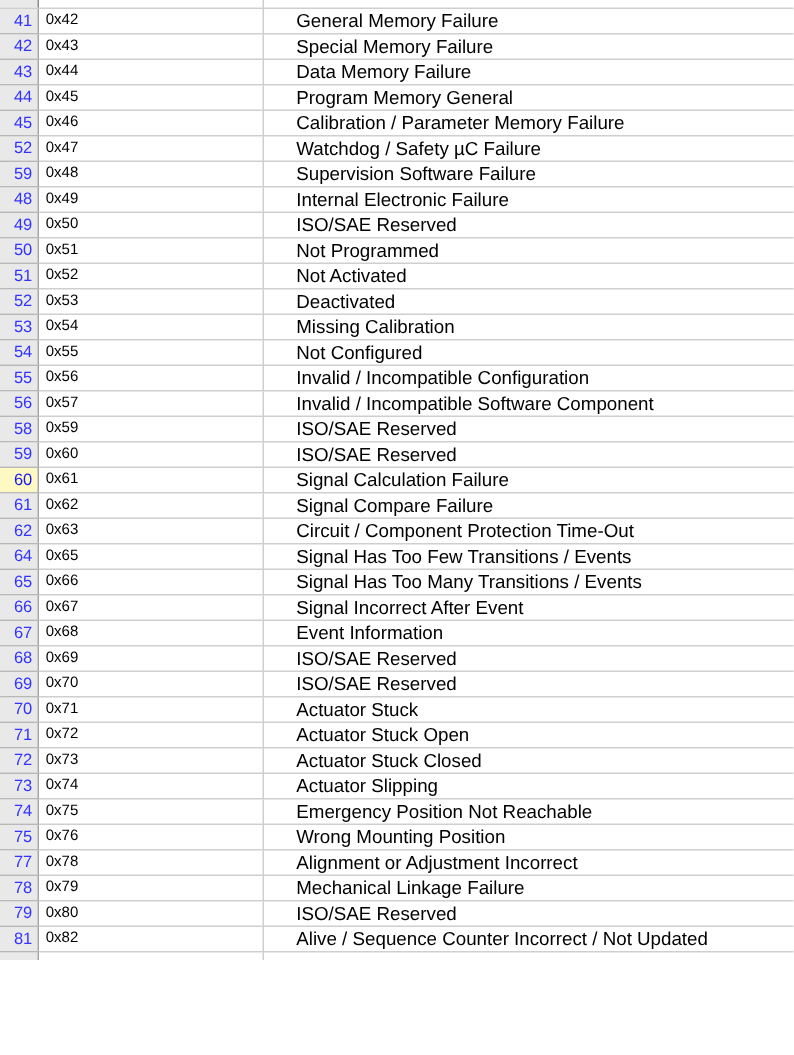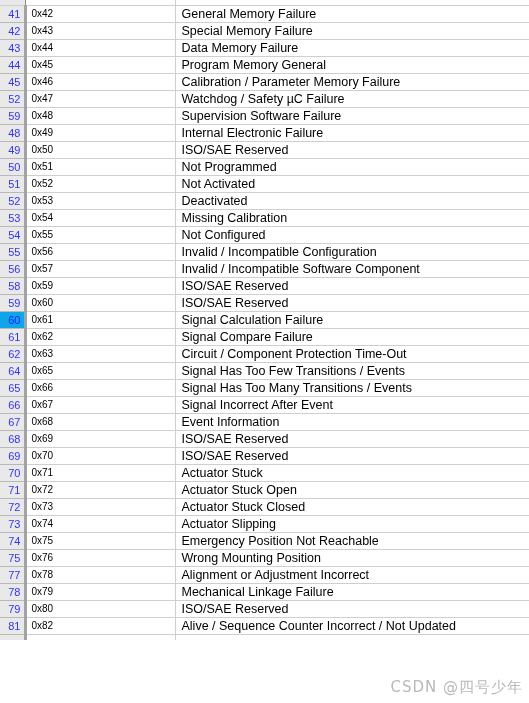--- a/index.html
+++ b/index.html
@@ -44,34 +44,34 @@
     overflow: hidden;
     border-bottom: 1px solid #cfcfcf;
     background: #ffffff;
   }
   td.rowhdr {
     background: #e9e9e9;
     color: #3333ff;
     text-align: right;
     padding-right: 3px;
     font-size: 11px;
-    border-right: 3px solid #a3a3a3;
+    border-right: 1px solid #a3a3a3;
     border-bottom: 1px solid #b8b8b8;
   }
   td.rowhdr.sel {
-    background: #0ea5e9;
+    background: #fef9c3;
     color: #1a1aee;
   }
   td.code {
     padding-left: 5px;
     border-right: 1px solid #cfcfcf;
     font-size: 10px;
   }
   td.desc {
-    padding-left: 6px;
+    padding-left: 22px;
     font-size: 12.5px;
   }
   tr.partial-row td {
     border-bottom: 1px solid #cfcfcf;
   }
   tr.partial-row td.rowhdr {
     background: #e9e9e9;
     border-right: 1px solid #8a8a8a;
   }
   tr.partial-row td.code { border-right: 1px solid #cfcfcf; }
@@ -294,14 +294,13 @@
           <td class="code">0x82</td>
           <td class="desc">Alive / Sequence Counter Incorrect / Not Updated</td>
         </tr>
         <tr class="tail-row">
           <td class="rowhdr"></td>
           <td class="code"></td>
           <td class="desc"></td>
         </tr>
       </tbody>
   </table>
-  <div id="watermark">CSDN @四号少年</div>
 </div>
 
 </body></html>

